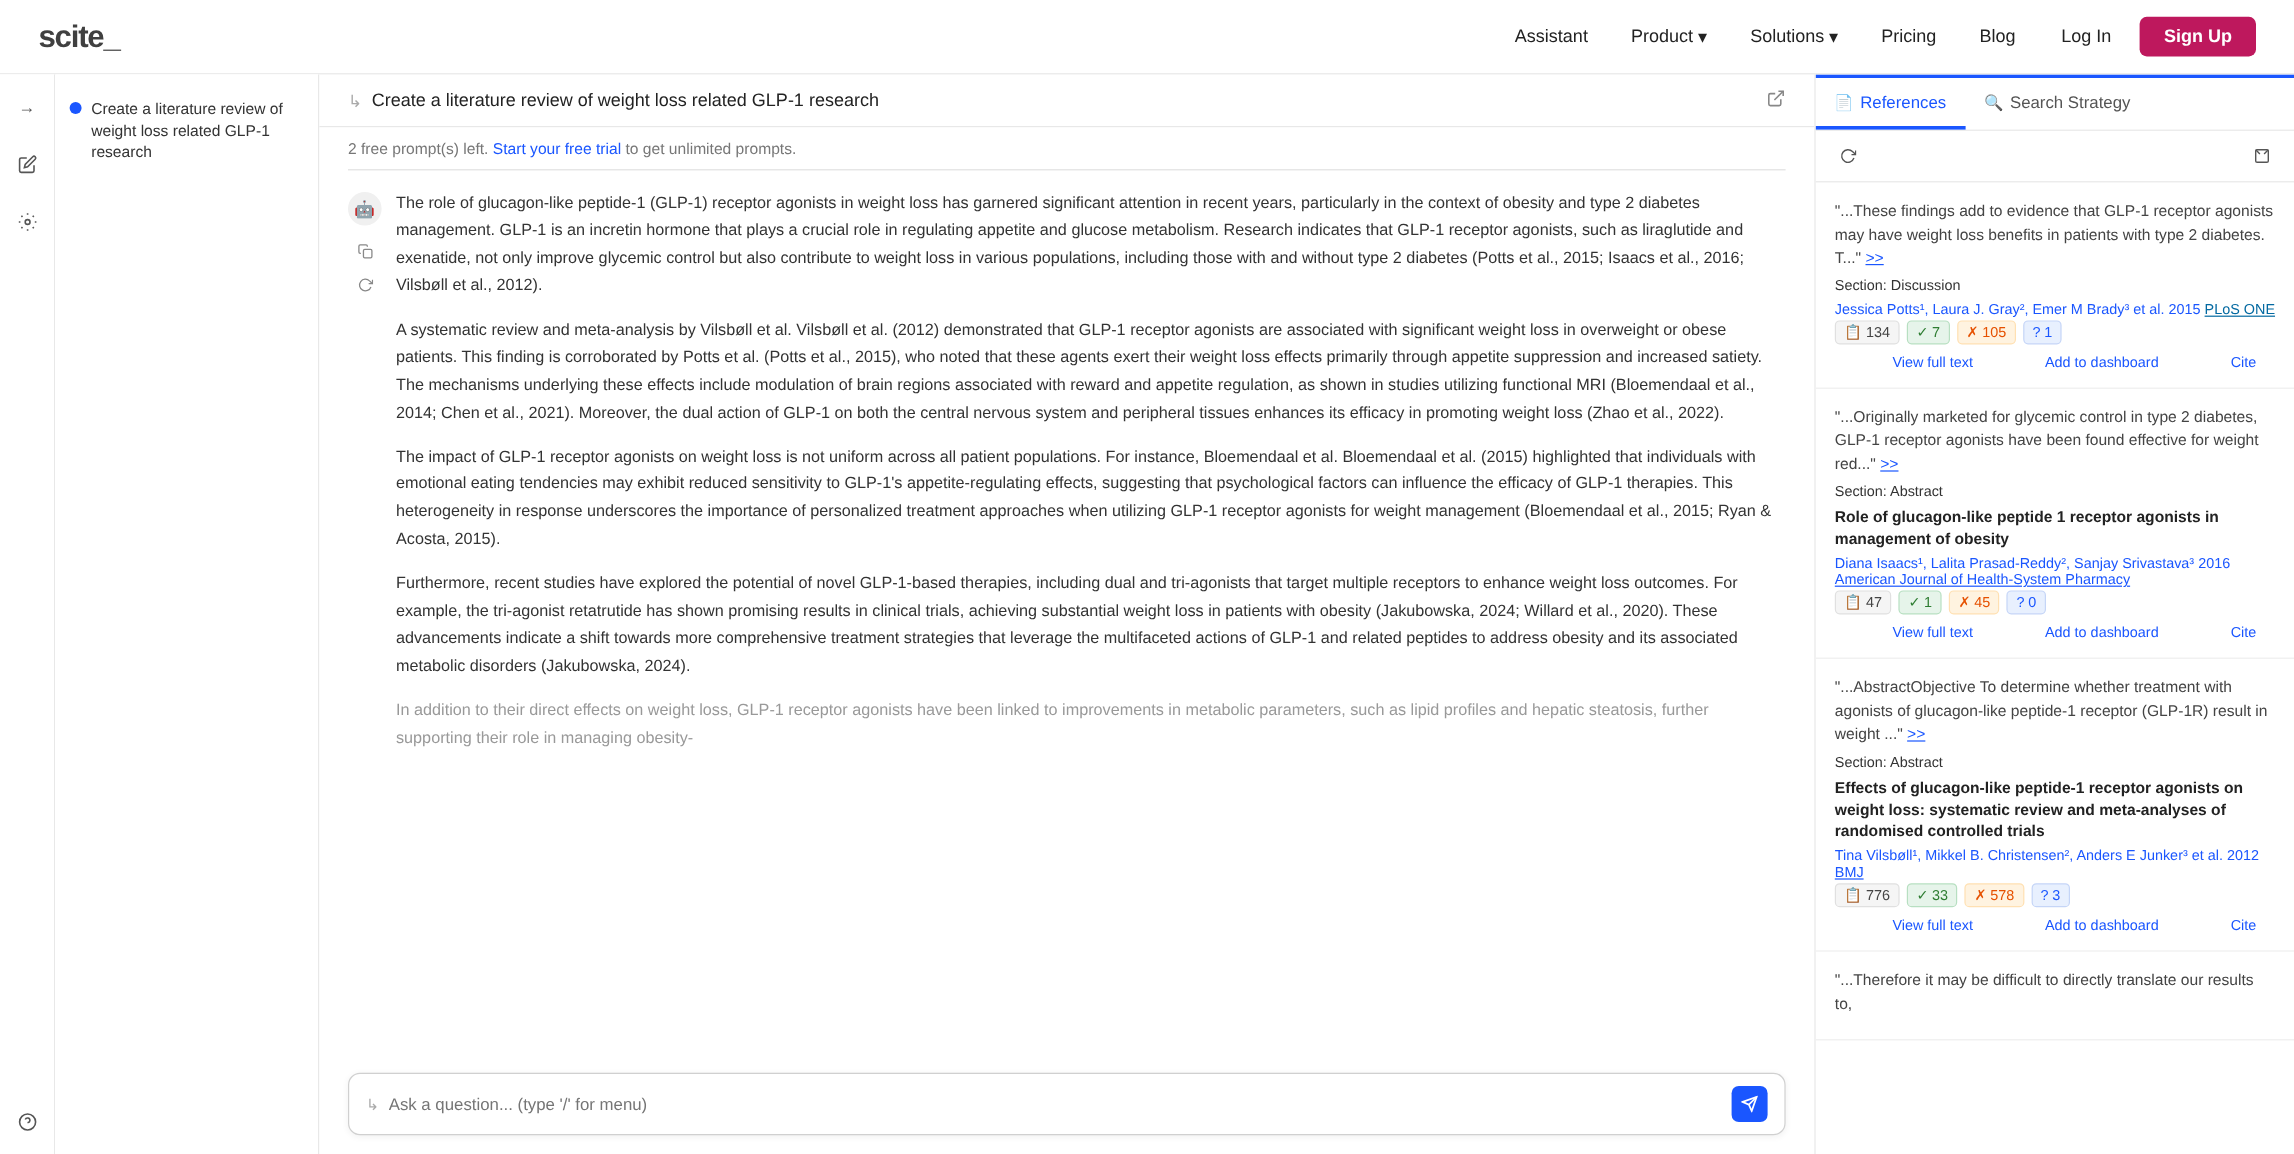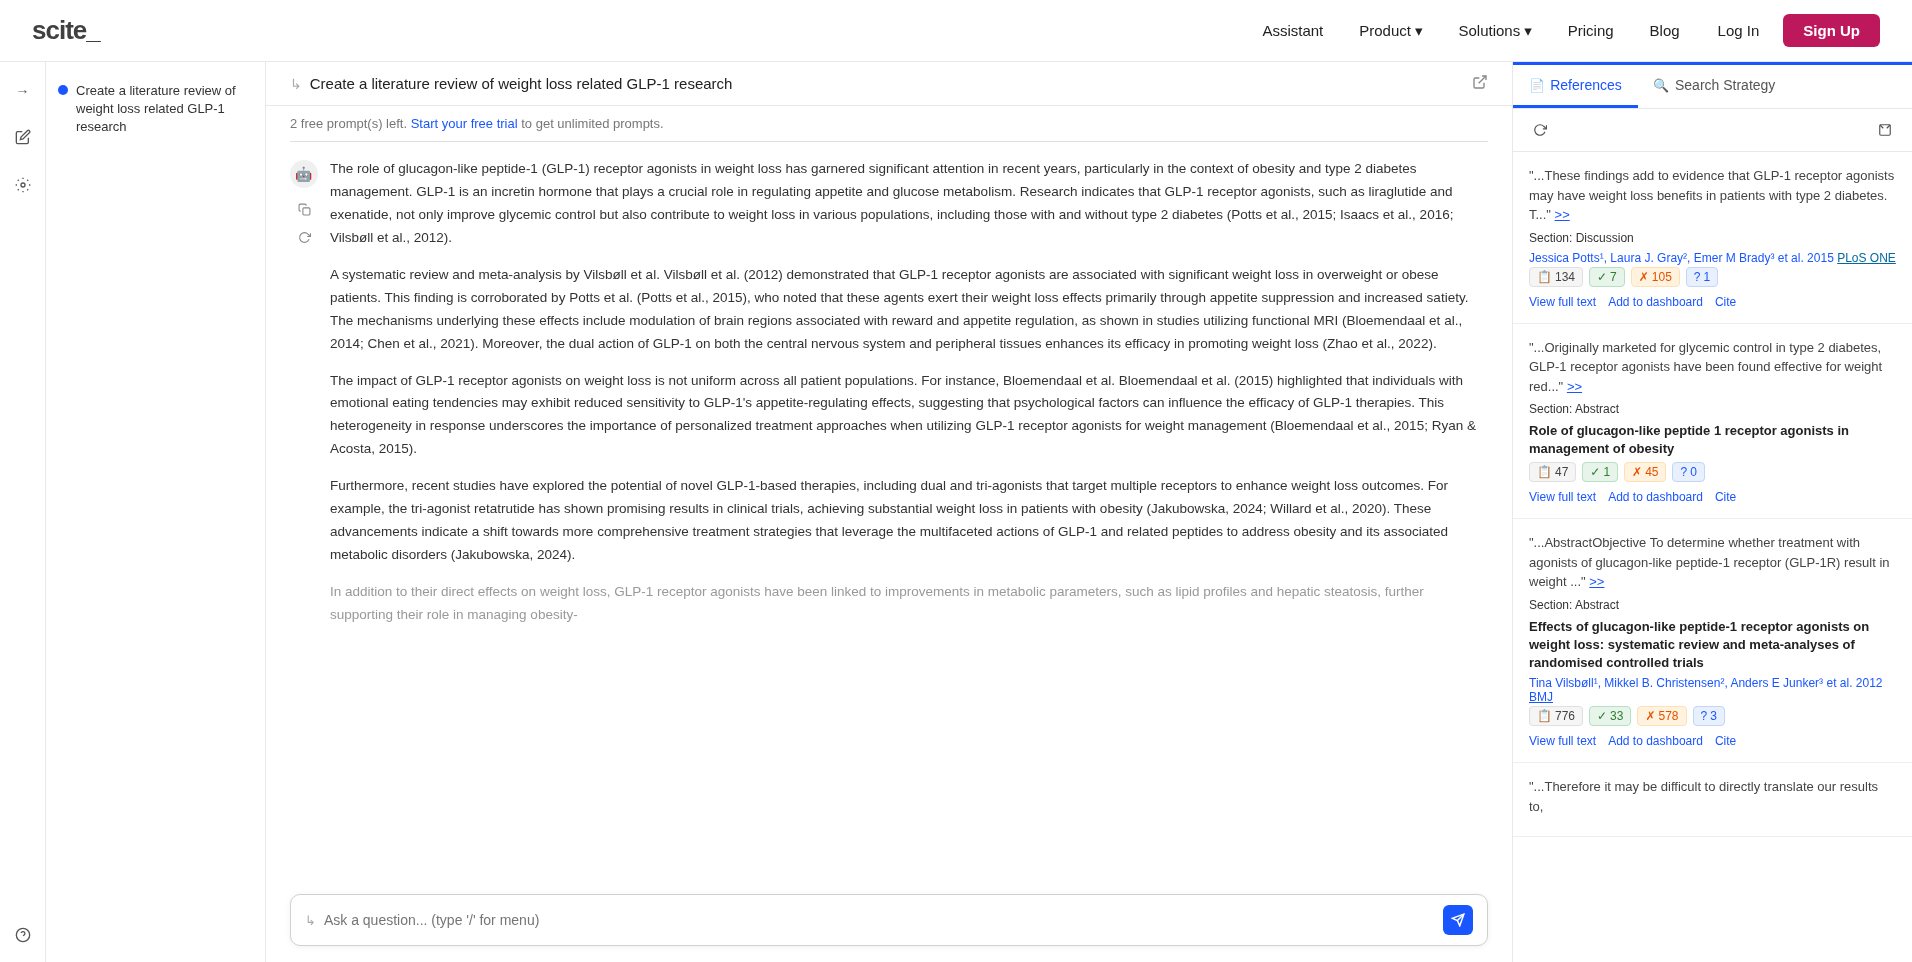--- a/index.html
+++ b/index.html
@@ -65,21 +65,21 @@
     .ref-section { font-size: 12px; color: #666; margin-bottom: 6px; }
     .ref-section span { color: #333; }
     .ref-title { font-size: 13px; font-weight: 700; color: #222; line-height: 1.4; margin-bottom: 4px; }
     .ref-authors { font-size: 12px; color: #1a56ff; margin-bottom: 2px; }
     .ref-stats { display: flex; gap: 6px; align-items: center; margin-bottom: 8px; flex-wrap: wrap; }
     .stat-badge { display: flex; align-items: center; gap: 3px; background: #f5f5f5; border: 1px solid #e0e0e0; border-radius: 4px; padding: 2px 7px; font-size: 12px; color: #444; }
     .stat-badge.blue { background: #e8f0fe; border-color: #c5d5f7; color: #1a56ff; }
     .stat-badge.green { background: #e6f4ea; border-color: #b7dfc1; color: #2e7d32; }
     .stat-badge.orange { background: #fff3e0; border-color: #ffe0b2; color: #e65100; }
     .ref-actions { display: flex; gap: 12px; }
-    .ref-action-link { font-size: 12px; color: #1a56ff; cursor: pointer; text-decoration: none; }
+    .ref-action-link { font-size: 12px; color: #1a56ff; cursor: pointer; text-decoration: none; margin-left: 48px; }
 
     .scrollbar-thin::-webkit-scrollbar { width: 5px; }
     .scrollbar-thin::-webkit-scrollbar-thumb { background: #ccc; border-radius: 3px; }
     
     #chat-messages { scrollbar-width: thin; }
     #ref-list { scrollbar-width: thin; }
     #history-panel { scrollbar-width: thin; }
 
     .ref-top-border { border-top: 3px solid #1a56ff; }
   </style>
@@ -260,20 +260,23 @@
       </div>
 
       <div class="ref-card">
         <div class="ref-quote">
           <span>"...Originally marketed for glycemic control in type 2 diabetes, GLP-1 receptor agonists have been found effective for weight red..."</span> <a href="#">&gt;&gt;</a>
         </div>
         <div class="ref-section">
           <span>Section:</span> <span>Abstract</span>
         </div>
         <div class="ref-title">Role of glucagon-like peptide 1 receptor agonists in management of obesity</div>
+        <div class="ref-authors">
+          <span>Diana Isaacs¹, Lalita Prasad-Reddy², Sanjay Srivastava³</span> <span>2016</span> <a href="#" style="color:#1a56ff;">American Journal of Health-System Pharmacy</a>
+        </div>
         <div class="ref-stats">
           <span class="stat-badge">📋 <span>47</span></span>
           <span class="stat-badge green">✓ <span>1</span></span>
           <span class="stat-badge orange">✗ <span>45</span></span>
           <span class="stat-badge blue">? <span>0</span></span>
         </div>
         <div class="ref-actions">
           <a href="#" class="ref-action-link">View full text</a>
           <a href="#" class="ref-action-link">Add to dashboard</a>
           <a href="#" class="ref-action-link">Cite</a>

